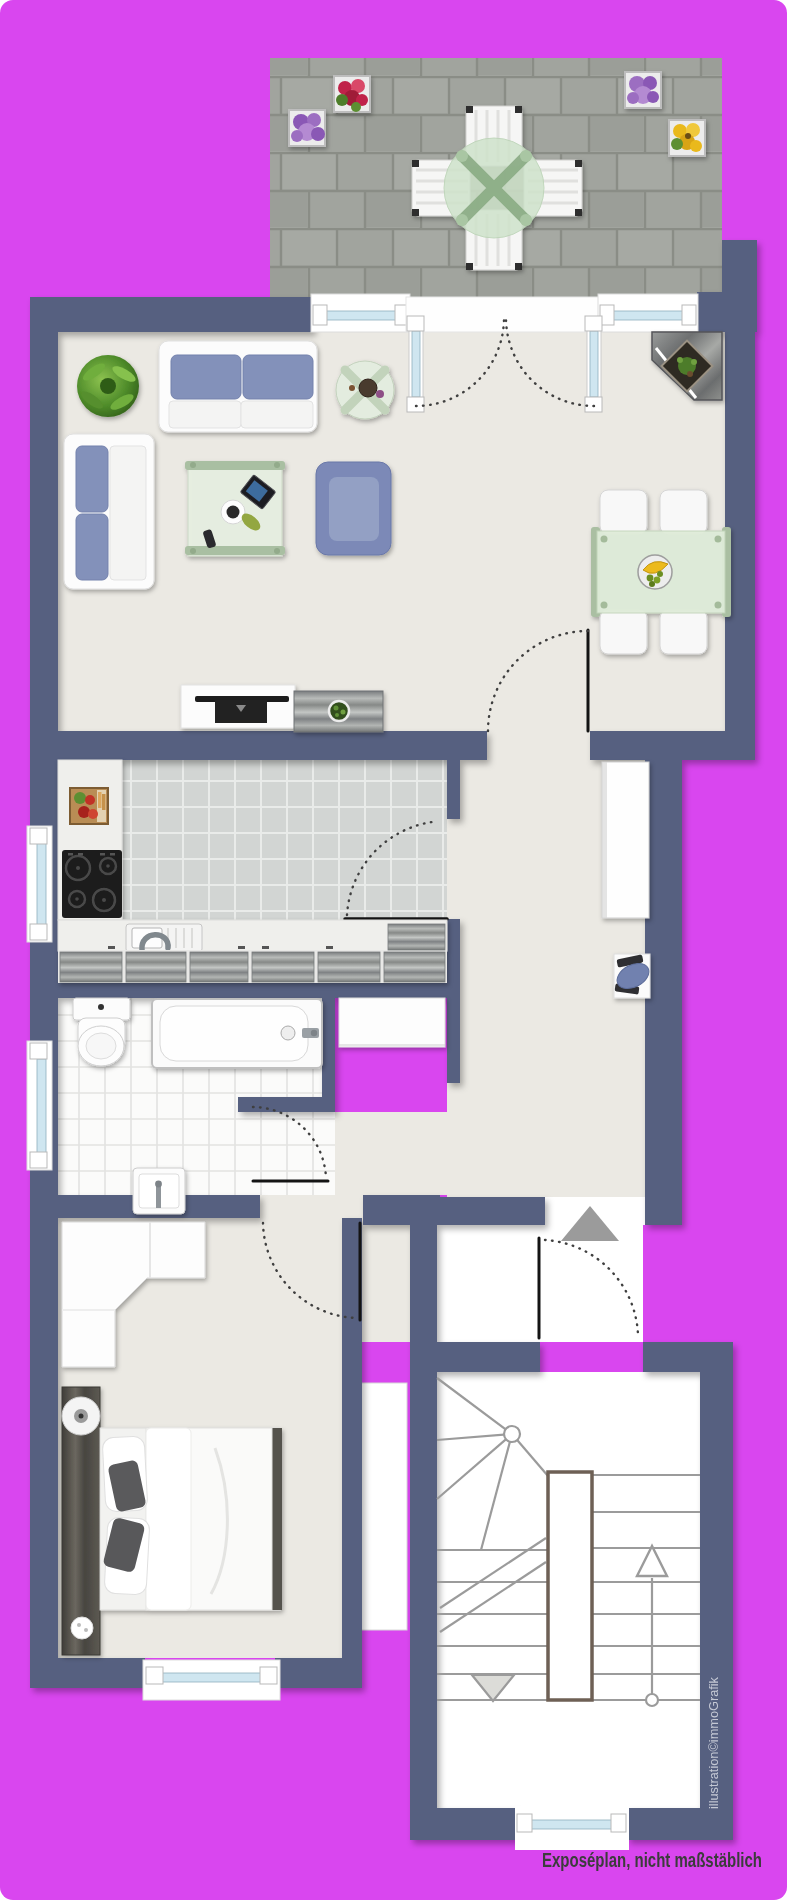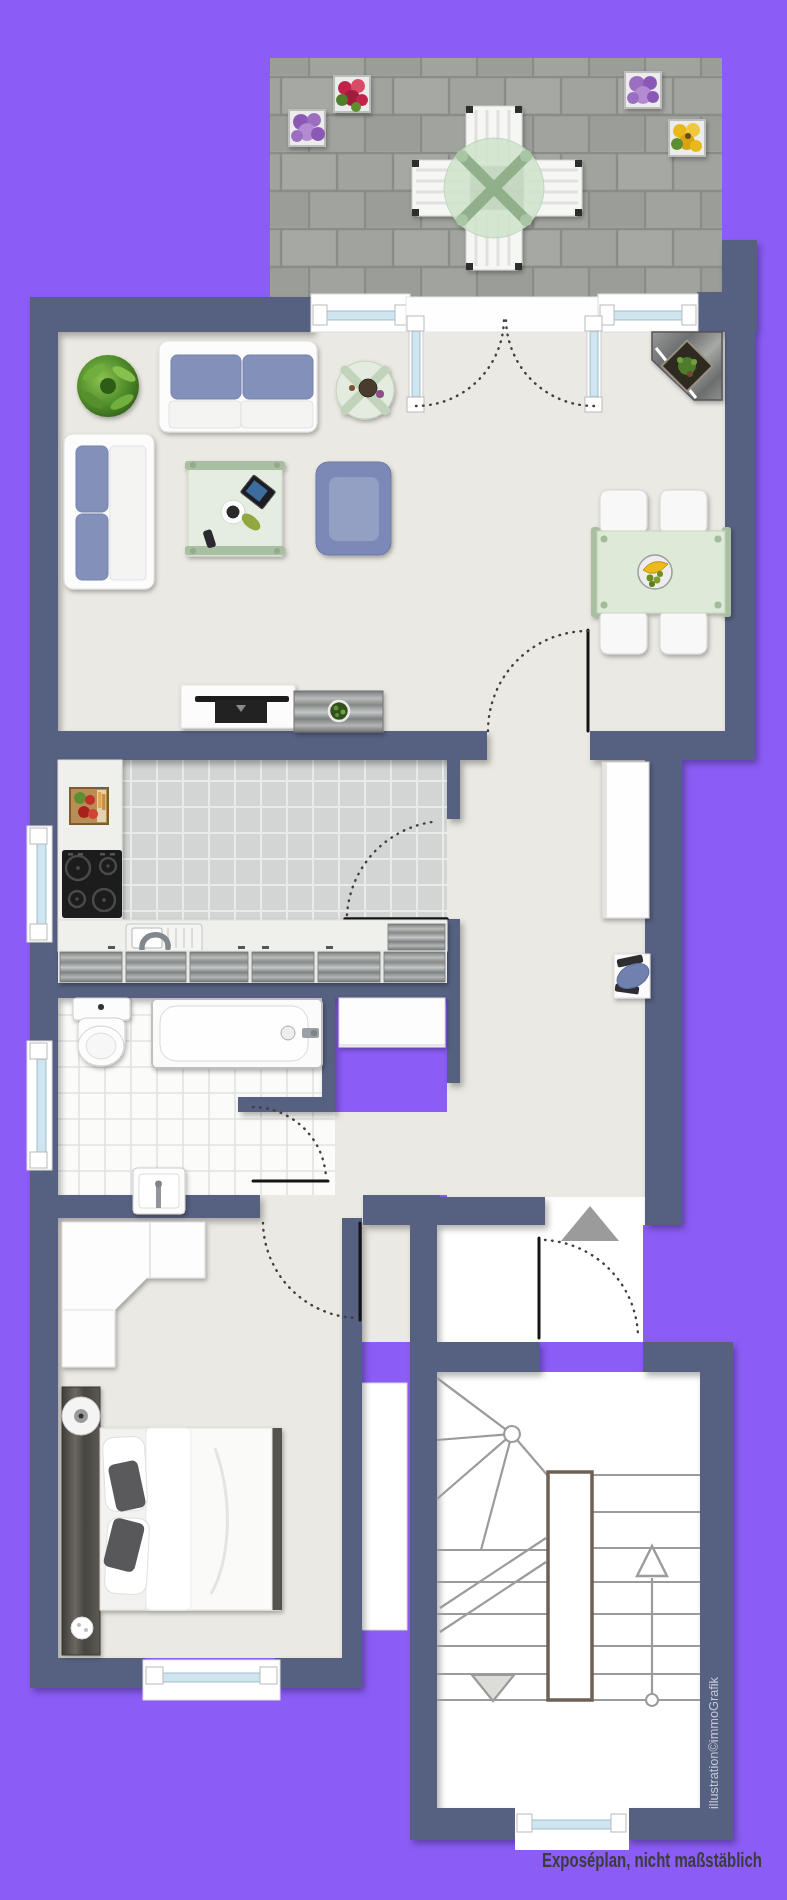--- a/index.html
+++ b/index.html
@@ -1,17 +1,17 @@
 <!DOCTYPE html>
 <html style="--wall: #576180; --floor_main: #ebe9e3; --kitchen_tile: #d2d5d3; --kitchen_grout: #e9ebe9; --bath_tile: #fbfbfa; --bath_grout: #e3e3e1; --terrace_tile: #a1a49e; --terrace_joint: #8a8d86; --glazing: #cfe6f0; --white_furniture: #fcfcfc; --sofa_blue: #8391ba; --armchair_blue: #7b89b7; --chair_blue: #7181af; --table_green: #dfecd9; --cross_green: #a8c0a0; --spine_brown: #6e6055; --stair_line: #9b9b9b; --door_line: #141414; --arc_line: #3f3f3f; --arrow_gray: #9b9b9b; --tv_black: #1c1c1c; --plant_green: #4f8c2a; --pot_purple: #9c6ec1; --pot_red: #c0234a; --pot_yellow: #e9b91d; --caption_text: #3c3c3c; --watermark_text: #c4c8d4;"><head>
 <meta charset="utf-8">
 <style>
   html,body{margin:0;padding:0;background:#ffffff;}
-  #stage{position:relative;width:787px;height:1900px;background:#8b5cf6;overflow:hidden;
-         font-family:"Liberation Sans",sans-serif;}
+  #stage{position:relative;width:787px;height:1900px;background:#d946ef;overflow:hidden;
+         font-family:"Liberation Sans",sans-serif;border-radius:13px;}
   svg{display:block}
   .caption{font-family:"Liberation Sans",sans-serif;font-weight:700;}
   .watermark{font-family:"Liberation Sans",sans-serif;font-weight:400;}
 </style>
 </head>
 <body>
 
 <div id="stage">
 <svg width="787" height="1900" viewBox="0 0 787 1900">
   <defs>

